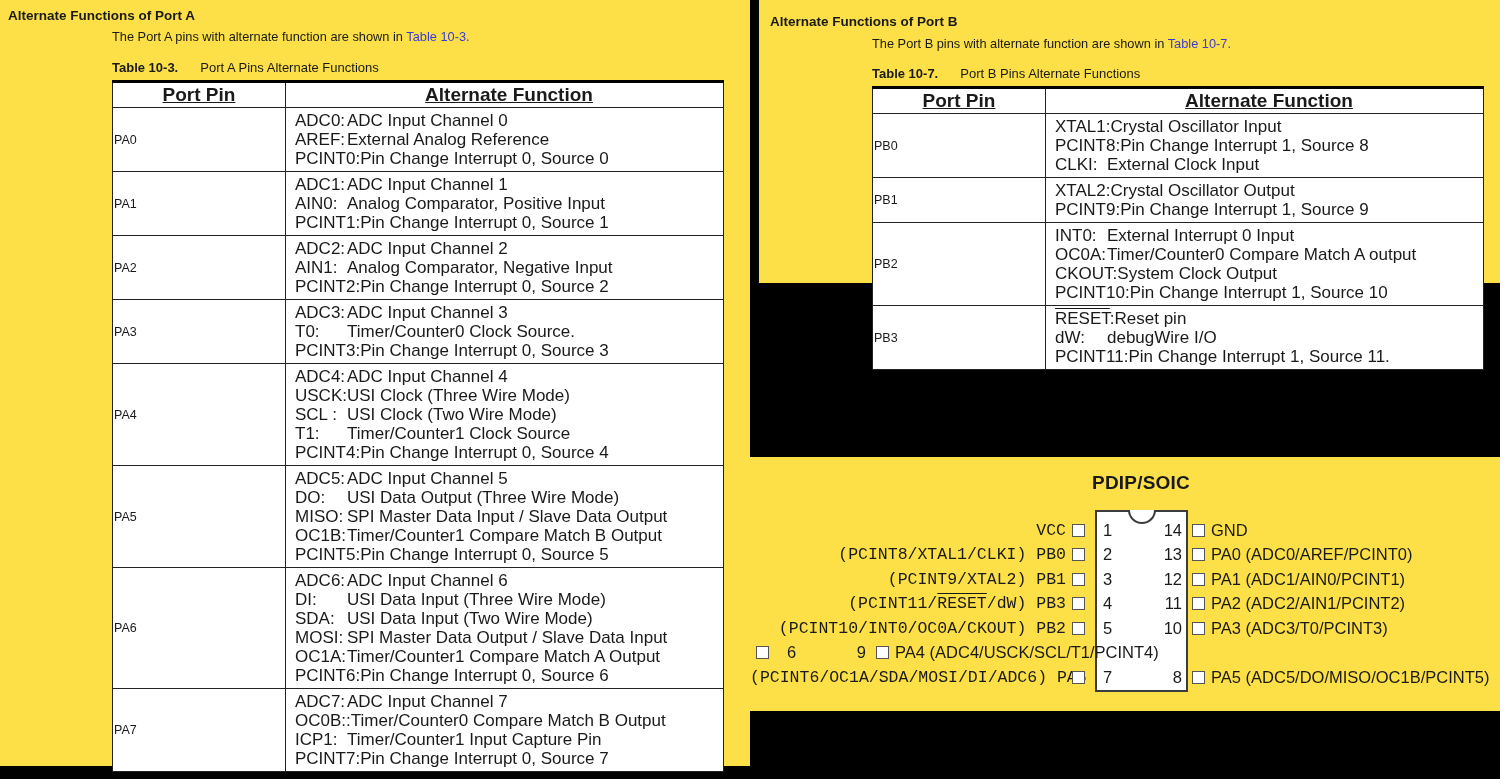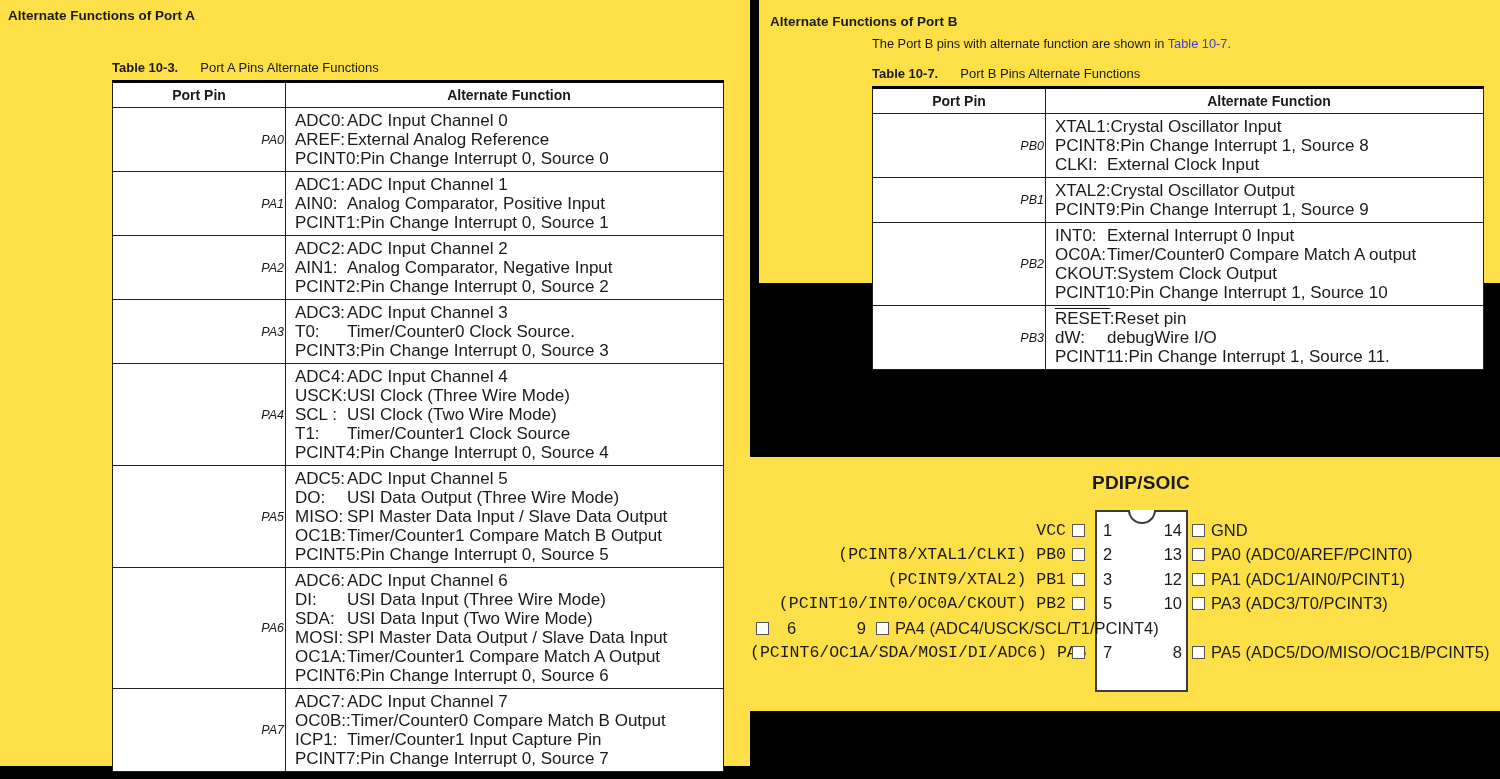--- a/index.html
+++ b/index.html
@@ -27,24 +27,24 @@
   #panel-a .caption{left:112px;top:60px;}
   #panel-b .caption{left:113px;top:66px;}
   .caption .cap-label{font-weight:bold;}
   .caption .cap-title{margin-left:22px;}
 
   table.fn-table{position:absolute;border-collapse:collapse;width:612px;background:#fff;
     border:1px solid #222;border-top:3px solid #000;table-layout:fixed;}
   #panel-a table.fn-table{left:112px;top:80px;}
   #panel-b table.fn-table{left:113px;top:86px;}
   .fn-table th,.fn-table td{border:1px solid #222;}
-  .fn-table th{font-size:14px;font-weight:bold;height:24px;padding:0;}
+  .fn-table th{font-size:19px;font-weight:bold;height:24px;padding:0;text-decoration:underline;}
   .fn-table th.col-pin{width:172px;text-align:center;}
   .fn-table th.col-fn{text-align:center;padding-left:9px;}
-  .fn-table td.pin-cell{text-align:right;font-size:12.5px;width:172px;font-style:italic;}
+  .fn-table td.pin-cell{text-align:left;font-size:12.5px;width:172px;}
   .fn-table td.fn-cell{padding:3px 6px 3px 9px;font-size:17px;}
   .fn-line{display:flex;line-height:19px;}
   .abbr{min-width:52px;white-space:pre;flex:none;}
   .desc{flex:1;}
   .ov{text-decoration:overline;}
 
   #pinout-title{position:absolute;left:291px;top:15px;width:200px;text-align:center;
     font-size:19px;font-weight:bold;letter-spacing:.2px;}
   #chip-body{position:absolute;left:345px;top:53px;width:93px;height:182px;
     border:2px solid #3c3c3c;box-sizing:border-box;background:#fff;}
@@ -60,20 +60,21 @@
   .mid{width:25px;flex:none;}
   .num-r{width:30px;text-align:right;flex:none;}
   .pad-r{margin-left:10px;}
   .lbl-r{margin-left:6px;}
 </style>
 </head>
 <body>
 
 <div class="panel" id="panel-a">
   <div class="sec-heading">Alternate Functions of Port A</div>
+  <div class="intro"><span>The Port A pins with alternate function are shown in </span><a class="tbl-link">Table 10-3.</a></div>
   <div class="caption">
     <span class="cap-label">Table 10-3.</span><span class="cap-title">Port A Pins Alternate Functions</span>
   </div>
   <table class="fn-table">
     <thead>
       <tr>
         <th class="col-pin">Port Pin</th>
         <th class="col-fn">Alternate Function</th>
       </tr>
     </thead>
@@ -365,20 +366,29 @@
       <div class="pin-row">
         <span class="lbl-l">(PCINT9/XTAL2) PB1</span>
         <span class="pad pad-l"></span>
         <span class="num-l">3</span>
         <span class="mid"></span>
         <span class="num-r">12</span>
         <span class="pad pad-r"></span>
         <span class="lbl-r">PA1 (ADC1/AIN0/PCINT1)</span>
       </div>
       <div class="pin-row">
+        <span class="lbl-l">(PCINT11/<span class="ov">RESET</span>/dW) PB3</span>
+        <span class="pad pad-l"></span>
+        <span class="num-l">4</span>
+        <span class="mid"></span>
+        <span class="num-r">11</span>
+        <span class="pad pad-r"></span>
+        <span class="lbl-r">PA2 (ADC2/AIN1/PCINT2)</span>
+      </div>
+      <div class="pin-row">
         <span class="lbl-l">(PCINT10/INT0/OC0A/CKOUT) PB2</span>
         <span class="pad pad-l"></span>
         <span class="num-l">5</span>
         <span class="mid"></span>
         <span class="num-r">10</span>
         <span class="pad pad-r"></span>
         <span class="lbl-r">PA3 (ADC3/T0/PCINT3)</span>
       </div>
       <div class="pin-row">
         <span class="pad pad-l"></span>

